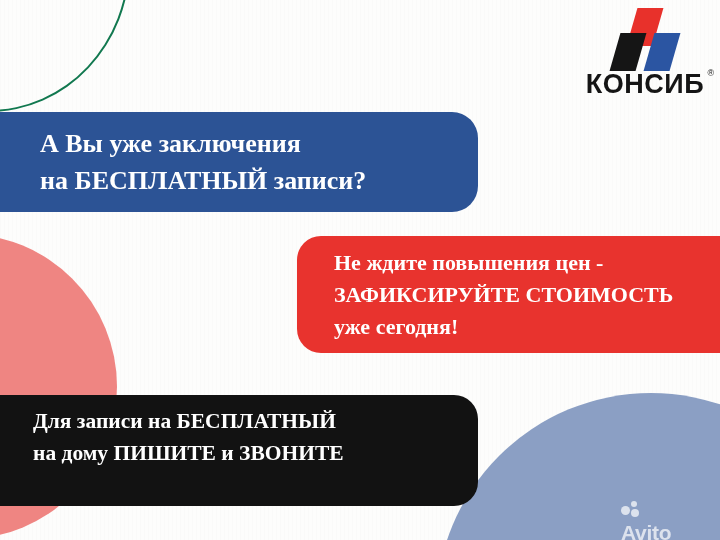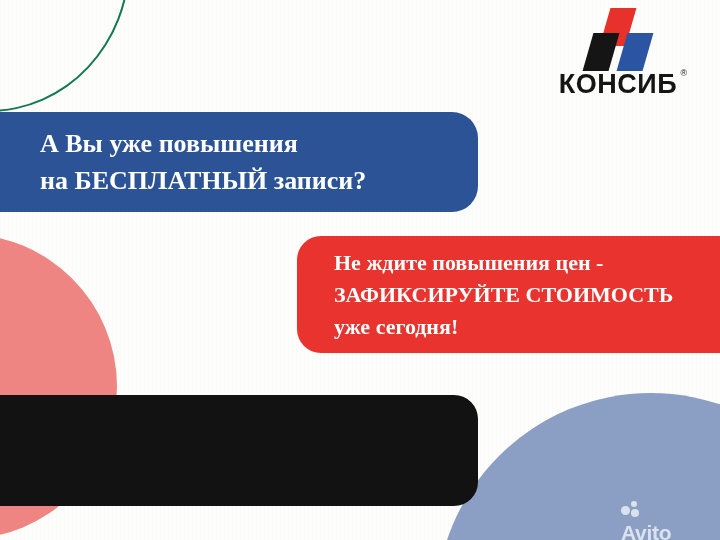--- a/index.html
+++ b/index.html
@@ -51,21 +51,21 @@
     left: 436px;
     top: 393px;
     width: 430px;
     height: 430px;
     background: #8B9FC4;
   }
 
   
   #logo {
     position: absolute;
-    right: 32px;
+    right: 5px;
     top: 8px;
     z-index: 5;
     text-align: center;
     width: 140px;
   }
   #logo-mark {
     position: relative;
     width: 80px;
     height: 62px;
     margin: 0 auto 1px auto;
@@ -201,35 +201,37 @@
       <div class="logo-tile" id="logo-tile-blue"></div>
     </div>
     <div id="logo-wordmark-row">
       <span id="logo-wordmark">КОНСИБ</span>
       <span id="logo-reg">®</span>
     </div>
   </div>
 
   <div class="msg-box" id="box-blue">
     <div class="msg-inner">
-      <div class="msg-line">А Вы уже повышения</div>
+      <div class="msg-line">А Вы уже заключения</div>
       <div class="msg-line">на БЕСПЛАТНЫЙ записи?</div>
     </div>
   </div>
 
   <div class="msg-box" id="box-red">
     <div class="msg-inner">
       <div class="msg-line">Не ждите повышения цен -</div>
       <div class="msg-line">ЗАФИКСИРУЙТЕ СТОИМОСТЬ</div>
       <div class="msg-line">уже сегодня!</div>
     </div>
   </div>
 
   <div class="msg-box" id="box-black">
     <div class="msg-inner">
+      <div class="msg-line">Для записи на БЕСПЛАТНЫЙ</div>
+      <div class="msg-line">на дому ПИШИТЕ и ЗВОНИТЕ</div>
     </div>
   </div>
 
   <div id="avito-watermark">
     <div id="avito-dots">
       <span class="ad1"></span>
       <span class="ad2"></span>
       <span class="ad3"></span>
     </div>
     <div id="avito-text">Avito</div>

